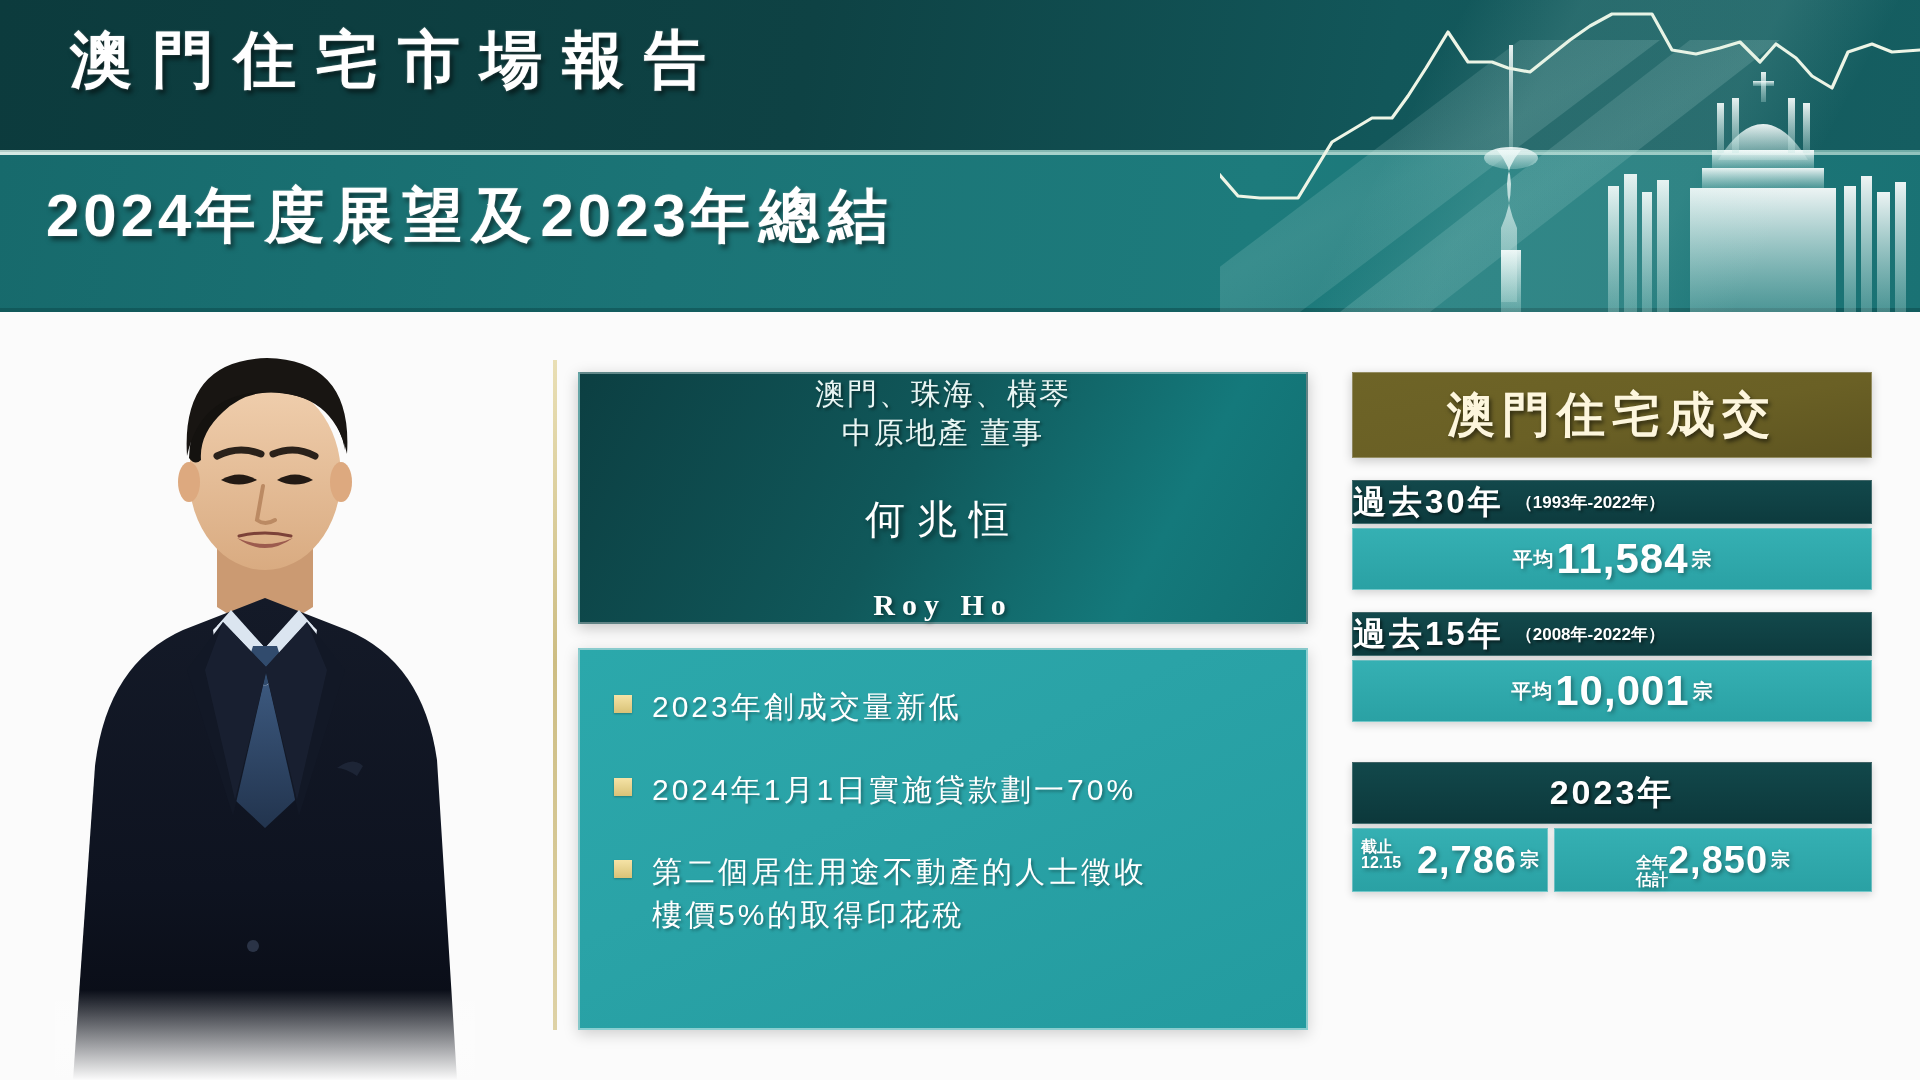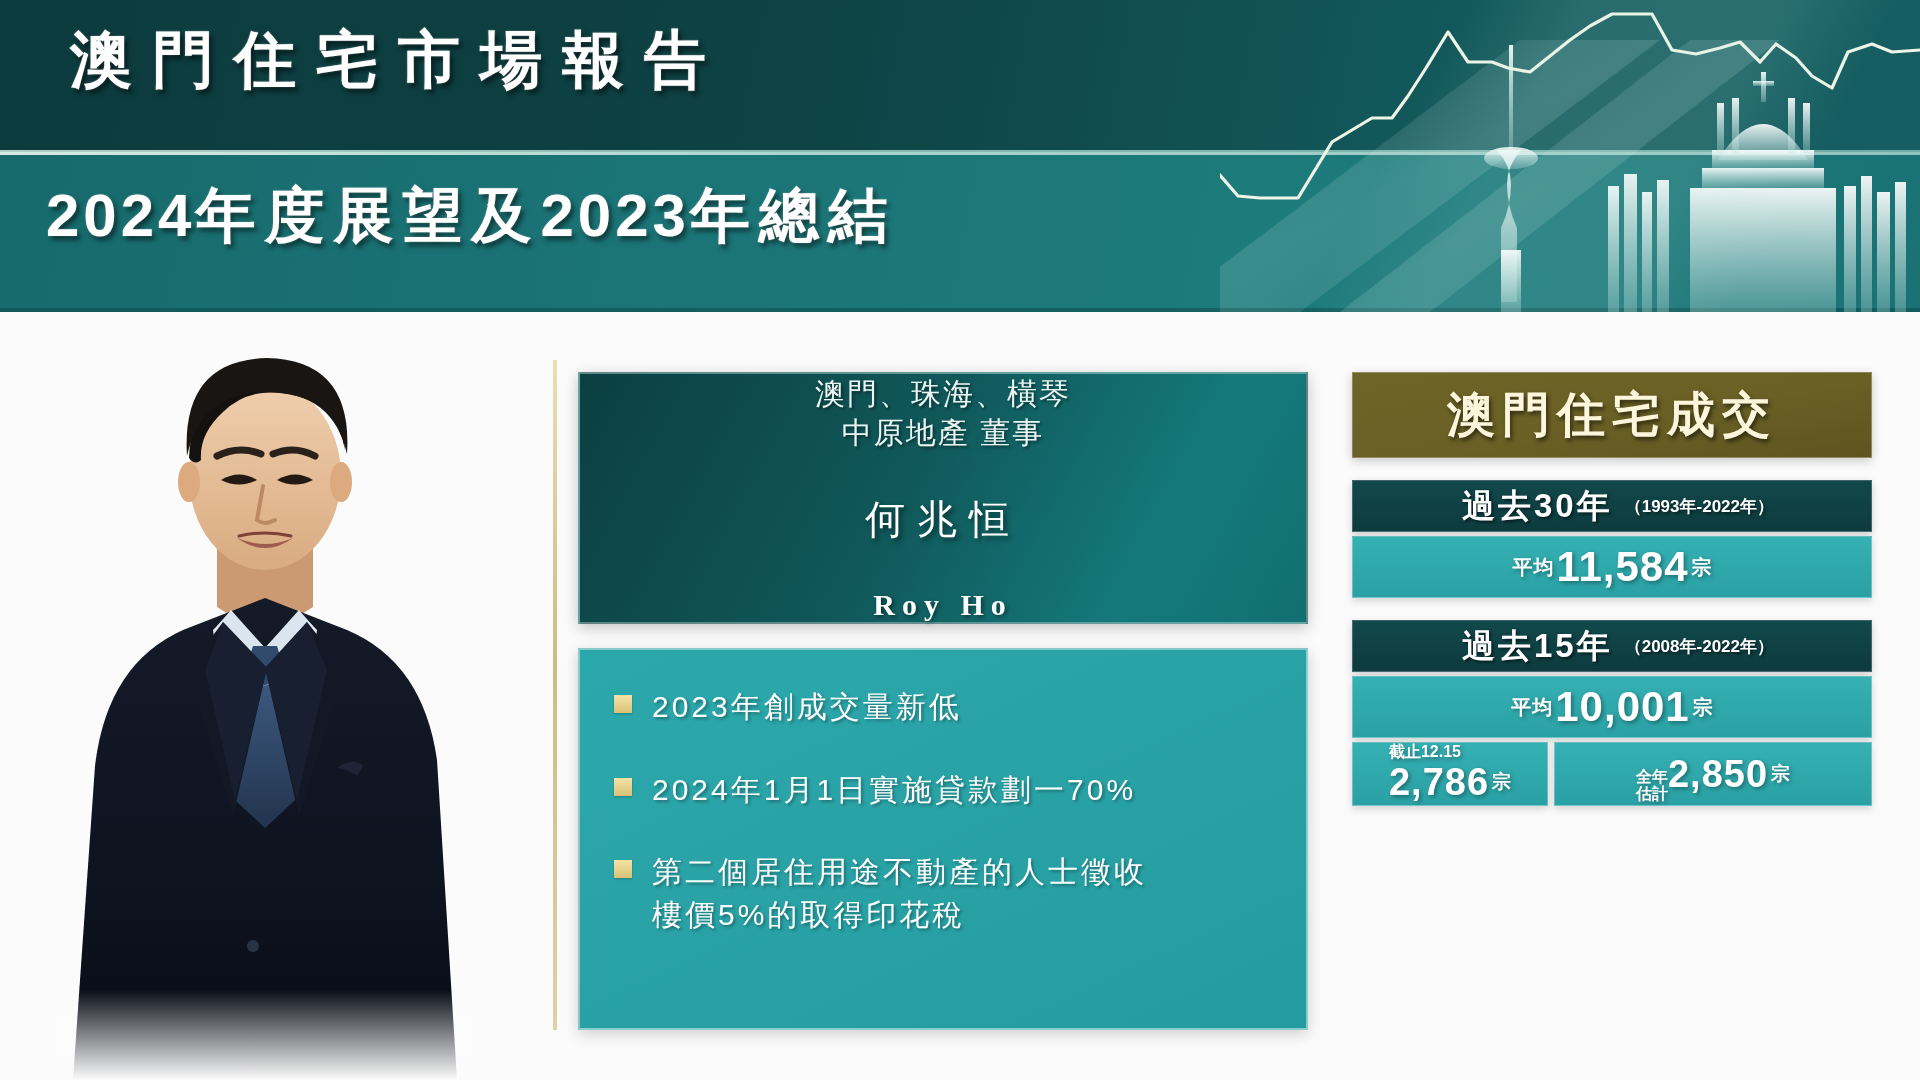--- a/index.html
+++ b/index.html
@@ -107,26 +107,25 @@
   .stat-head {
     height:86px; background:linear-gradient(170deg,#6e6427 0%,#6a6025 55%,#5d5420 100%);
     border:1px solid rgba(255,255,255,.28);
     display:flex; align-items:center; justify-content:center;
     color:#fdf6dd; font-size:48px; font-weight:700; letter-spacing:7px;
     text-shadow:2px 3px 4px rgba(0,0,0,.55);
     box-shadow:0 3px 10px rgba(0,0,0,.2);
   }
   .grp { margin-top:22px; }
   .grp-label {
-    height:52px; background:linear-gradient(180deg,#12484b,#0d3b3e);
+    height:44px; background:linear-gradient(180deg,#12484b,#0d3b3e);
     border:1px solid rgba(255,255,255,.22);
-    display:flex; align-items:center; justify-content:center;
+    display:flex; align-items:center; 
     color:#ffffff; text-shadow:2px 2px 3px rgba(0,0,0,.5);
     box-shadow:0 3px 8px rgba(0,0,0,.18);
-    padding-left:12px;
   }
   .grp-label .big { font-size:33px; font-weight:700; letter-spacing:3px; }
   .grp-label .rng { font-size:17px; font-weight:700; margin-left:12px; letter-spacing:0px; }
   .grp-val {
     margin-top:4px; height:62px;
     background:linear-gradient(180deg,#35b0b3,#2aa1a4);
     border:1px solid rgba(255,255,255,.30);
     display:flex; align-items:center; justify-content:center;
     color:#ffffff; text-shadow:2px 2px 4px rgba(0,0,0,.35);
     box-shadow:0 3px 8px rgba(0,0,0,.16);
@@ -153,21 +152,21 @@
     box-shadow:0 3px 8px rgba(0,0,0,.16);
     padding:0 8px;
   }
   .yr-cell.left { width:196px; }
   .yr-cell.right { flex:1; }
   .cap { display:flex; flex-direction:column; align-items:flex-start; line-height:1.02;margin-top:23px; }
   .cap .c1 { font-size:16px; font-weight:700; letter-spacing:0px; }
   .cap .c2 { font-size:16px; font-weight:700; letter-spacing:0px; }
   .yr-cell .num { font-size:38px; font-weight:700; letter-spacing:1px; }
   .yr-cell .suf { font-size:19px; font-weight:700; margin-left:3px; align-self:center; }
-  .yr-cell.left .stackwrap { display:flex; flex-direction:column; align-items:flex-start; }
+  .yr-cell.left .stackwrap { display:flex; flex-direction:row; align-items:flex-start; }
   .yr-cell.left .toprow { font-size:16px; font-weight:700; line-height:1.05; }
   .yr-cell.left .botrow { display:flex; align-items:baseline; }
 </style>
 </head>
 <body>
 
 <div id="stage">
 
   <div class="banner">
     <div class="band-top"></div>
@@ -367,20 +366,21 @@
         <span class="big">過去15年</span>
         <span class="rng">（2008年-2022年）</span>
       </div>
       <div class="grp-val">
         <span class="pre">平均</span>
         <span class="num">10,001</span>
         <span class="suf">宗</span>
       </div>
     </div>
 
+    <div class="yr-label">2023年</div>
 
     <div class="yr-row">
       <div class="yr-cell left">
         <div class="stackwrap">
           <div class="toprow">截止12.15</div>
           <div class="botrow">
             <span class="num">2,786</span>
             <span class="suf">宗</span>
           </div>
         </div>

